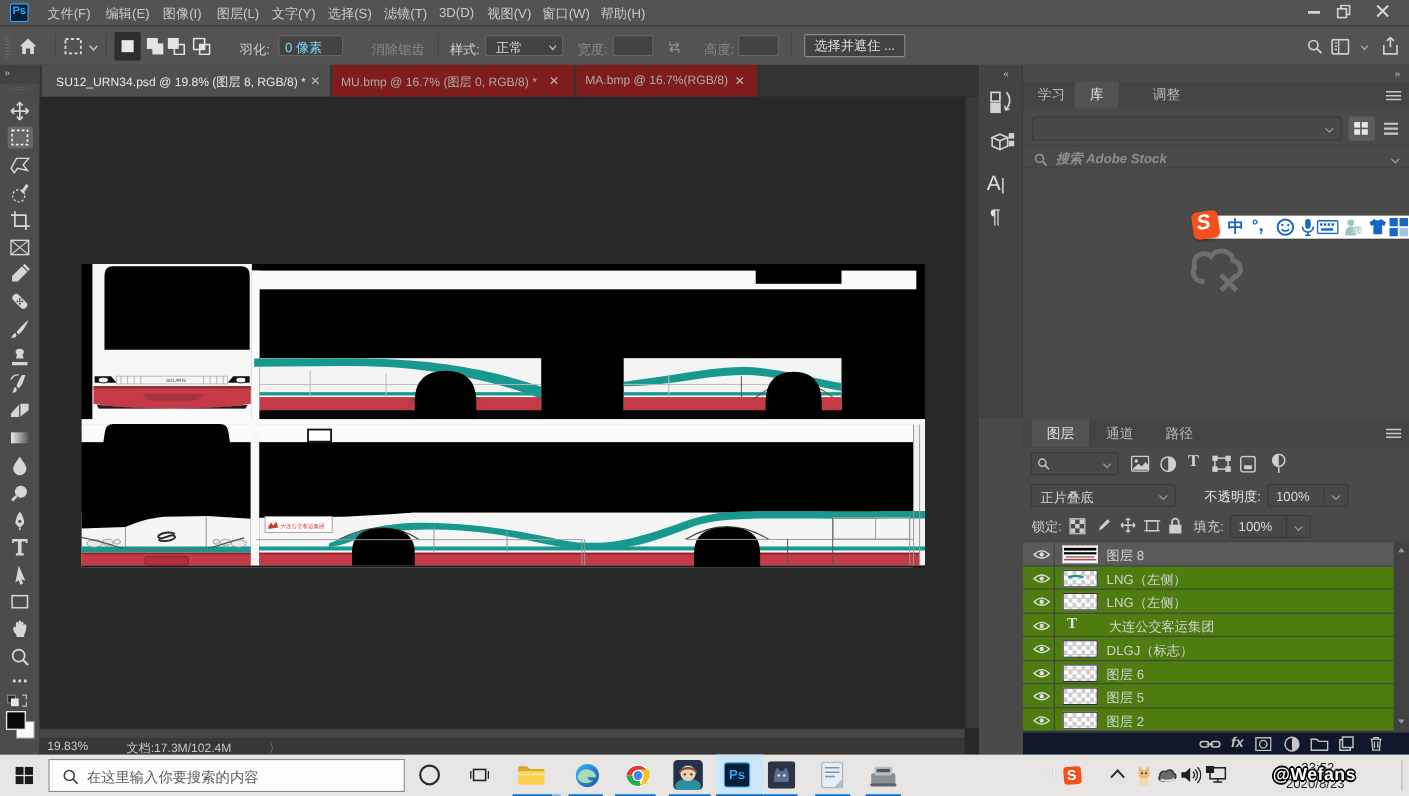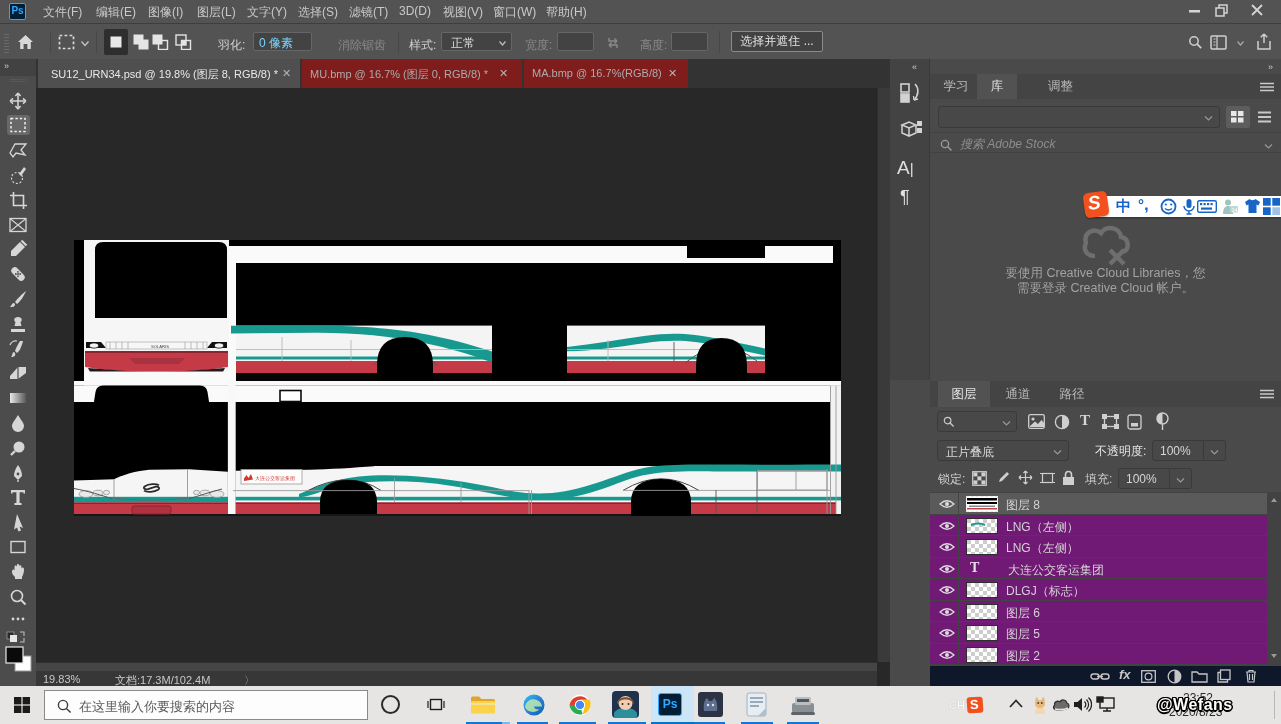--- a/index.html
+++ b/index.html
@@ -506,21 +506,21 @@
 
       <div class="abs" style="left:0;top:15px;width:351px;height:25px;background:#444444;">
         <div class="abs" style="left:3px;top:0;width:46px;height:25px;color:#b9b9b9;text-align:center;line-height:25px;font-size:12.5px;">学习</div>
         <div class="abs" style="left:47px;top:0;width:40px;height:25px;background:#525252;color:#e4e4e4;text-align:center;line-height:25px;font-size:12.5px;">库</div>
         <div class="abs" style="left:89px;top:0;width:54px;height:25px;color:#b9b9b9;text-align:right;line-height:25px;font-size:12.5px;">调整</div>
         <svg class="abs" style="right:7px;top:8px" width="14" height="10">
             <path d="M0 1.5 h14 M0 5 h14 M0 8.5 h14" stroke="#c9c9c9" stroke-width="1.4"></path>
           </svg>
       </div>
 
-      <div class="abs" style="left:0;top:40px;width:351px;height:256px;background:#4a4a4a;">
+      <div class="abs" style="left:0;top:40px;width:351px;height:256px;background:#4a4a4a;font-weight:bold;">
         <div class="abs" style="left:8px;top:7px;width:282px;height:22px;background:#484848;border:1px solid #3a3a3a;border-radius:3px;">
           <svg class="abs" style="right:6px;top:8px" width="9" height="7">
               <path d="M1 1.5 L4.5 5 L8 1.5" fill="none" stroke="#999" stroke-width="1.2"></path>
             </svg>
         </div>
         <div class="abs" style="left:296px;top:7px;width:24px;height:22px;background:#5d5d5d;border-radius:2px;">
           <svg class="abs" style="left:5px;top:5px" width="13" height="12">
               <g fill="#e8e8e8">
                 <rect x="0" y="0" width="5.5" height="5"></rect>
                 <rect x="7" y="0" width="5.5" height="5"></rect>
@@ -542,21 +542,20 @@
           <span class="abs" style="left:30px;top:3px;color:#8d8d8d;font-size:12px;font-style:italic;">搜索 Adobe Stock</span>
           <svg class="abs" style="right:8px;top:10px" width="9" height="7">
               <path d="M1 1.5 L4.5 5 L8 1.5" fill="none" stroke="#999" stroke-width="1.2"></path>
             </svg>
         </div>
 
         <svg class="abs" style="left:150px;top:125px" width="52" height="44" viewBox="0 0 52 44" fill="none" stroke="#6e6e6e">
           <path d="M15 32 C6 32 3 25 6 19 C3 9 14 3 21 9 C26 1 40 3 41 13 C49 14 50 25 43 28" stroke-width="4.5"></path>
           <path d="M30 26 L44 40 M44 26 L30 40" stroke-width="4.5"></path>
         </svg>
-        <div class="abs" style="left:0;top:167px;width:351px;text-align:center;color:#a2a2a2;font-size:12.5px;line-height:15px;">要使用 Creative Cloud Libraries，您<br>需要登录 Creative Cloud 帐户。</div>
       </div>
 
 
       <div class="abs" style="left:0;top:322px;width:351px;height:26px;background:#444444;">
         <div class="abs" style="left:8px;top:0;width:52px;height:26px;background:#525252;color:#e4e4e4;text-align:center;line-height:26px;font-size:12.5px;">图层</div>
         <div class="abs" style="left:62px;top:0;width:52px;height:26px;color:#b9b9b9;text-align:center;line-height:26px;font-size:12.5px;">通道</div>
         <div class="abs" style="left:116px;top:0;width:52px;height:26px;color:#b9b9b9;text-align:center;line-height:26px;font-size:12.5px;">路径</div>
         <svg class="abs" style="right:7px;top:8px" width="14" height="10">
             <path d="M0 1.5 h14 M0 5 h14 M0 8.5 h14" stroke="#c9c9c9" stroke-width="1.4"></path>
           </svg>
@@ -650,21 +649,21 @@
         <div class="abs" style="left:188px;top:3px;width:52px;height:21px;background:#484848;border:1px solid #3a3a3a;border-radius:3px 0 0 3px;">
           <span class="abs" style="left:7px;top:3px;color:#d6d6d6;font-size:12px;">100%</span>
         </div>
         <div class="abs" style="left:240px;top:3px;width:22px;height:21px;background:#484848;border:1px solid #3a3a3a;border-left:none;border-radius:0 3px 3px 0;">
           <svg class="abs" style="left:6px;top:8px" width="9" height="7">
               <path d="M1 1.5 L4.5 5 L8 1.5" fill="none" stroke="#999" stroke-width="1.2"></path>
             </svg>
         </div>
       </div>
 
-      <div class="abs" id="layerlist" style="left:0;top:434px;width:351px;height:172px;background:#701a75;">
+      <div class="abs" id="layerlist" style="left:0;top:434px;width:351px;height:172px;background:#4d7c0f;">
         <div class="lrow sel" style="top:0px;">
           <svg class="leye" viewBox="0 0 16 10">
               <path d="M1 5 Q8 -1.5 15 5 Q8 11.5 1 5 Z" fill="none" stroke="#dcdcdc" stroke-width="1.2"></path>
               <circle cx="8" cy="5" r="2" fill="#dcdcdc"></circle>
             </svg>
           <div class="lthumb" style="border:1px dashed #e8e8e8;background:#fff;">
             <svg width="30" height="14" viewBox="0 0 30 14">
                 <rect width="30" height="14" fill="#fff"></rect>
                 <rect x="0" y="1" width="30" height="2.5" fill="#000"></rect>
                 <rect x="0" y="5" width="30" height="2" fill="#000"></rect>

